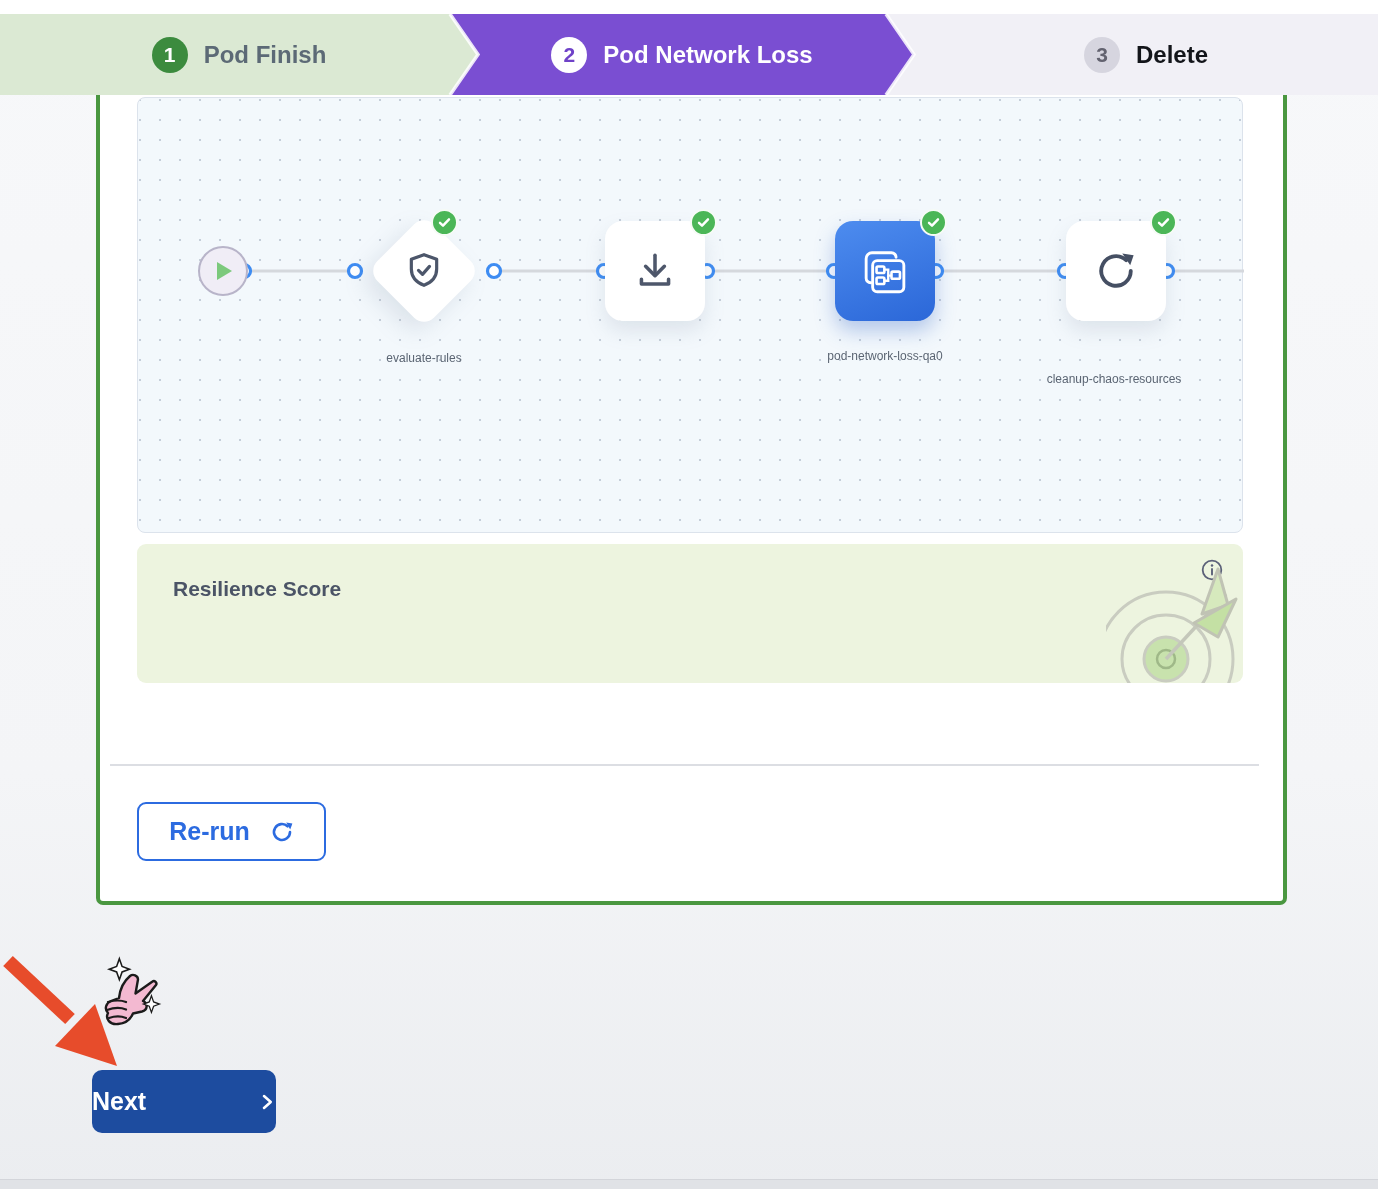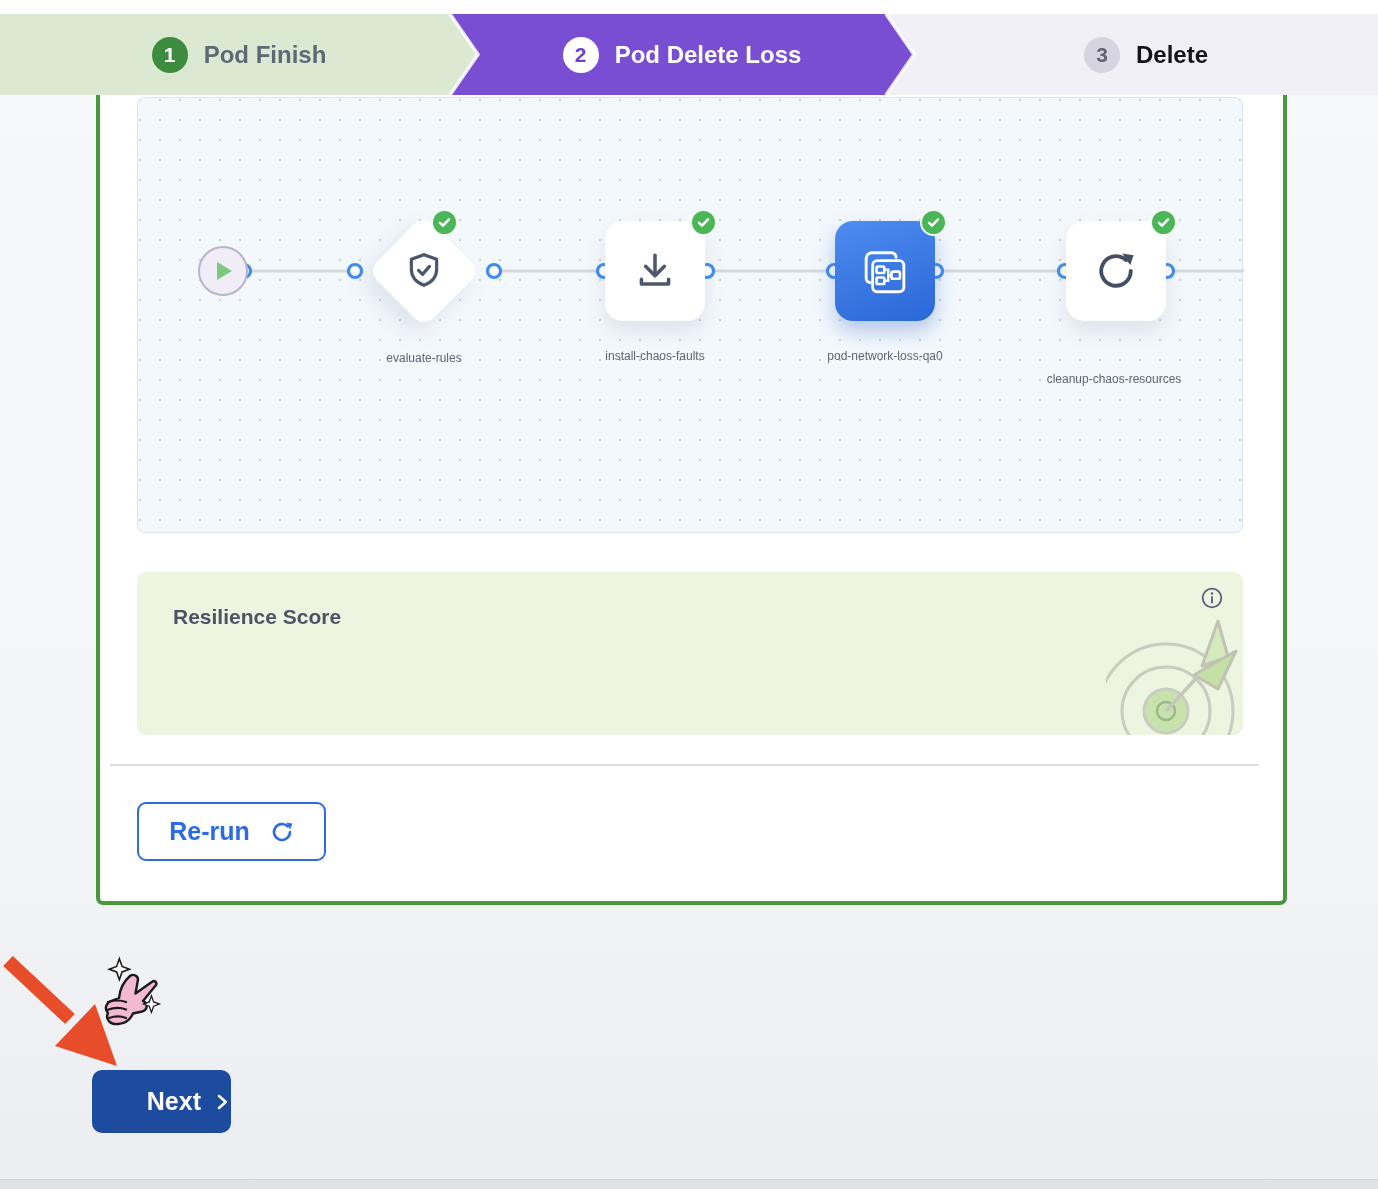--- a/index.html
+++ b/index.html
@@ -74,44 +74,44 @@
     position:absolute; width:27px; height:27px; border-radius:50%;
     background:#4bb657; border:2px solid rgba(255,255,255,.95);
     display:flex; align-items:center; justify-content:center; z-index:4;
   }
   .node-label {
     position:absolute; text-align:center; color:#5b6573; font-size:12px; line-height:30px;
   }
 
   
   .score-card {
-    position:absolute; left:137px; top:572px; width:1106px; height:163px;
+    position:absolute; left:137px; top:544px; width:1106px; height:139px;
     background:#edf4df; border-radius:9px; overflow:hidden; z-index:3;
   }
   .score-title { position:absolute; left:36px; top:33px; font-size:21px; font-weight:700; color:#4b5466; }
   .score-value { position:absolute; left:34px; top:72px; font-size:48px; font-weight:800; color:#3e9b3d; letter-spacing:1px; }
   .info-btn { position:absolute; right:18px; top:14px; width:26px; height:26px; background:none; border:none; cursor:pointer; }
   .target-art { position:absolute; right:2px; bottom:-18px; }
 
   .divider { position:absolute; left:110px; top:764px; width:1149px; height:2px; background:#dcdee3; z-index:3; }
 
   
   .rerun-btn {
     position:absolute; left:137px; top:802px; width:189px; height:59px; z-index:3;
     background:#ffffff; border:2px solid #2c6be0; border-radius:9px;
     color:#2c6be0; font-family:"Liberation Sans",sans-serif; font-size:25px; font-weight:700;
     display:flex; align-items:center; justify-content:center; gap:20px; cursor:pointer;
   }
   .welldone { position:absolute; left:96px; top:954px; height:80px; display:flex; align-items:center; z-index:2; }
   .welldone-text { position:absolute; left:180px; top:977px; font-size:28px; font-weight:700; color:#101214; z-index:2; }
   .next-btn {
-    position:absolute; left:92px; top:1070px; width:139px; height:63px; z-index:3;
+    position:absolute; left:92px; top:1070px; width:184px; height:63px; z-index:3;
     background:#1d4c9f; border:none; border-radius:10px;
     color:#ffffff; font-family:"Liberation Sans",sans-serif; font-size:25px; font-weight:700;
-    display:flex; align-items:center; justify-content:flex-end; gap:12px; cursor:pointer;
+    display:flex; align-items:center; justify-content:space-between; gap:12px; cursor:pointer;
   }
   .red-arrow { position:absolute; left:2px; top:953px; z-index:4; pointer-events:none; }
   .bottom-strip { position:absolute; left:0; bottom:0; width:1378px; height:10px; background:#e0e2e6; border-top:1px solid #d3d5da; }
 </style>
 </head>
 <body>
 
 <div class="page">
 
   <div class="top-strip"></div>
@@ -123,21 +123,21 @@
       <polygon points="0,0 450,0 478,40.5 450,81 0,81" fill="#dbe9d3"></polygon>
       <polyline points="450,0 478,40.5 450,81" fill="none" stroke="rgba(255,255,255,0.85)" stroke-width="3.5"></polyline>
       <polyline points="886,0 914,40.5 886,81" fill="none" stroke="rgba(255,255,255,0.85)" stroke-width="3.5"></polyline>
     </svg>
     <div class="step-group s1">
       <span class="step-circle">1</span>
       <span class="step-label">Pod Finish</span>
     </div>
     <div class="step-group s2">
       <span class="step-circle">2</span>
-      <span class="step-label">Pod Delete Loss</span>
+      <span class="step-label">Pod Network Loss</span>
     </div>
     <div class="step-group s3">
       <span class="step-circle">3</span>
       <span class="step-label">Delete</span>
     </div>
   </div>
 
   <div class="main-card"></div>
 
   <div class="canvas">
@@ -186,21 +186,20 @@
         <line x1="23" y1="8" x2="23" y2="26" stroke="#4e576b" stroke-width="3.4" stroke-linecap="round"></line>
         <polyline points="14,18.5 23,27.5 32,18.5" fill="none" stroke="#4e576b" stroke-width="3.4" stroke-linecap="round" stroke-linejoin="round"></polyline>
         <path d="M10 31 v4.5 h26 V31" fill="none" stroke="#4e576b" stroke-width="3.4" stroke-linecap="round" stroke-linejoin="round"></path>
       </svg>
     </div>
     <div class="badge" style="left:552px; top:111px;">
       <svg width="15" height="15" viewBox="0 0 16 16">
         <polyline points="3.2,8.4 6.4,11.4 12.8,4.6" fill="none" stroke="#ffffff" stroke-width="2.6" stroke-linecap="round" stroke-linejoin="round"></polyline>
       </svg>
     </div>
-    <div class="node-label" style="left:447px; top:243px; width:140px;">install-chaos-faults</div>
 
     <div class="node square-node blue" style="left:697px;">
       <svg width="52" height="52" viewBox="0 0 40 40">
         <path d="M14 12 h17 a3.5 3.5 0 0 1 3.5 3.5 v17 a3.5 3.5 0 0 1 -3.5 3.5 h-17 a3.5 3.5 0 0 1 -3.5-3.5 v-17 a3.5 3.5 0 0 1 3.5-3.5 Z" fill="none" stroke="#ffffff" stroke-width="2.2"></path>
         <path d="M9 29 a3.5 3.5 0 0 1 -3.5 -3.5 v-15 a4.5 4.5 0 0 1 4.5 -4.5 h15 a3.5 3.5 0 0 1 3.5 3.5" fill="none" stroke="#ffffff" stroke-width="2.2" stroke-linecap="round"></path>
         <rect x="13.5" y="16.5" width="6" height="5" rx="1" fill="none" stroke="#ffffff" stroke-width="2"></rect>
         <rect x="13.5" y="25" width="6" height="5" rx="1" fill="none" stroke="#ffffff" stroke-width="2"></rect>
         <rect x="25" y="20.5" width="6.5" height="5.5" rx="1" fill="none" stroke="#ffffff" stroke-width="2"></rect>
         <path d="M19.5 19 h3 v4.5 h2.5" fill="none" stroke="#ffffff" stroke-width="1.8"></path>
         <path d="M19.5 27.5 h3 v-4" fill="none" stroke="#ffffff" stroke-width="1.8"></path>

